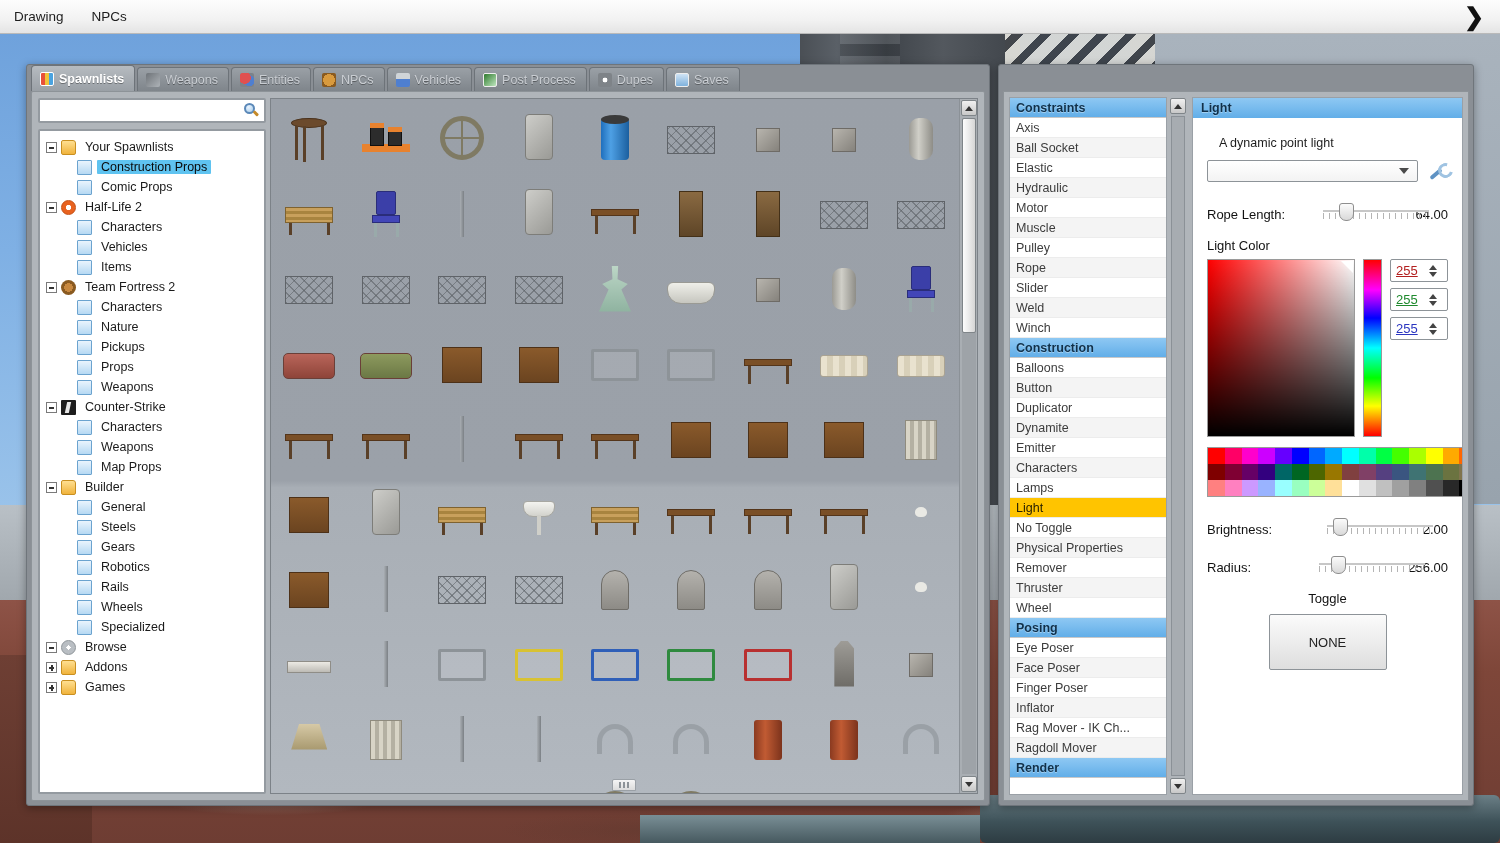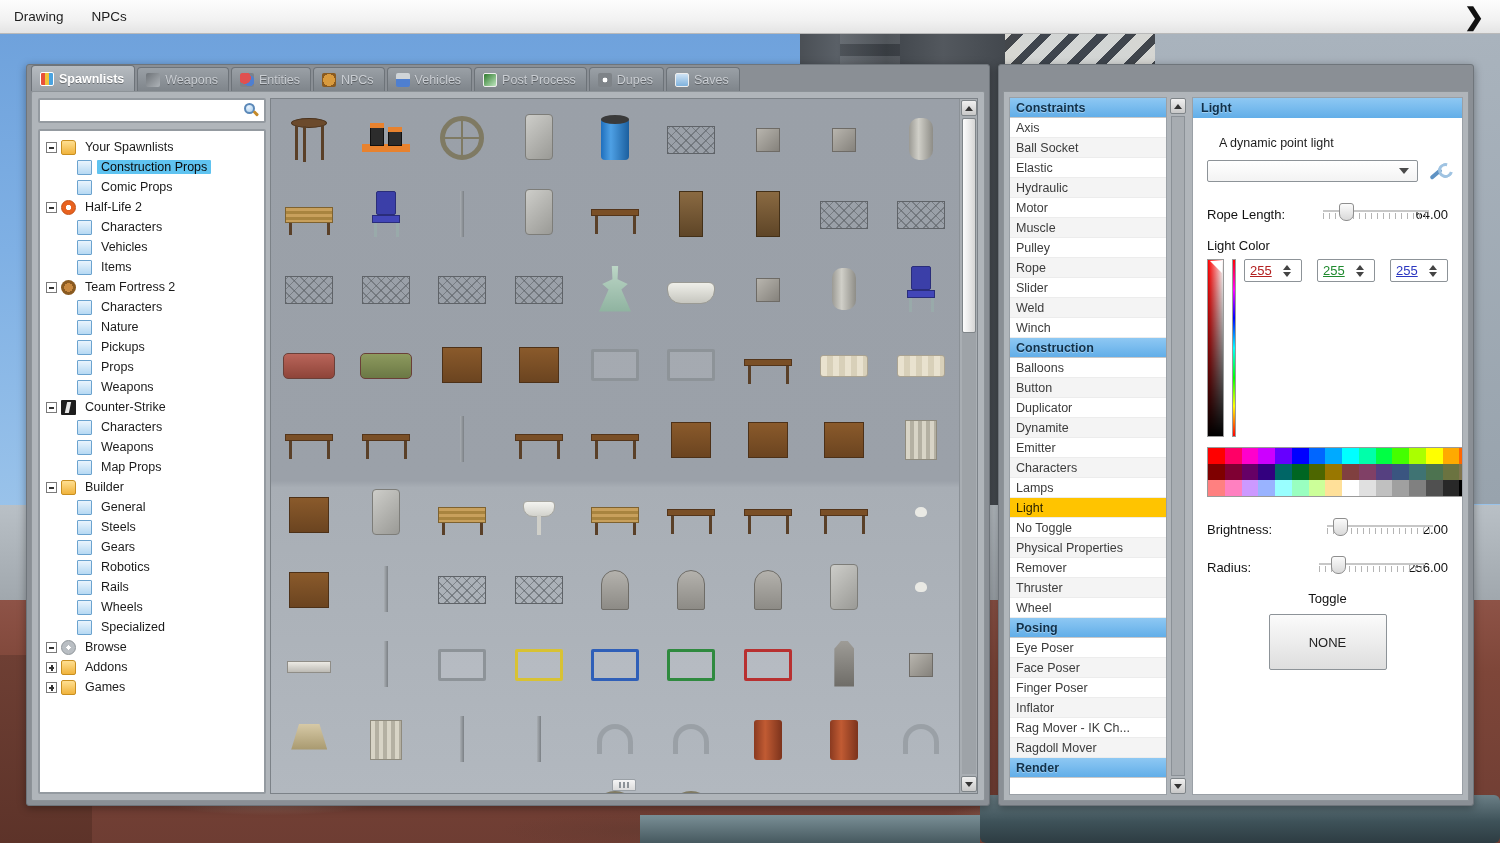--- a/index.html
+++ b/index.html
@@ -351,21 +351,21 @@
     border: 1px solid #9a9a9a; cursor: crosshair;
   }
   #sv-cursor {
     position: absolute; right: 1px; top: 1px; width: 0; height: 0;
     border-top: 12px solid #fff; border-left: 12px solid transparent;
   }
   #hue-bar {
     width: 22px; height: 178px; border: 1px solid #9a9a9a; cursor: pointer;
     background: linear-gradient(180deg,#ff0000 0%,#ff00ff 17%,#0000ff 33%,#00ffff 50%,#00ff00 67%,#ffff00 83%,#ff0000 100%);
   }
-  #rgb-fields { display: flex; flex-direction: row; gap: 15px; }
+  #rgb-fields { display: flex; flex-direction: column; gap: 6px; }
   .spin {
     width: 58px; height: 23px; border: 1px solid #8d9398; background: #fff;
     display: flex; align-items: center; border-radius: 2px;
   }
   .spin input {
     width: 38px; border: none; outline: none; font-size: 13px;
     padding-left: 5px; font-family: "Liberation Sans", sans-serif;
     text-decoration: underline; background: transparent;
   }
   .spin .arrows { display: flex; flex-direction: column; gap: 2px; padding-right: 4px; }

